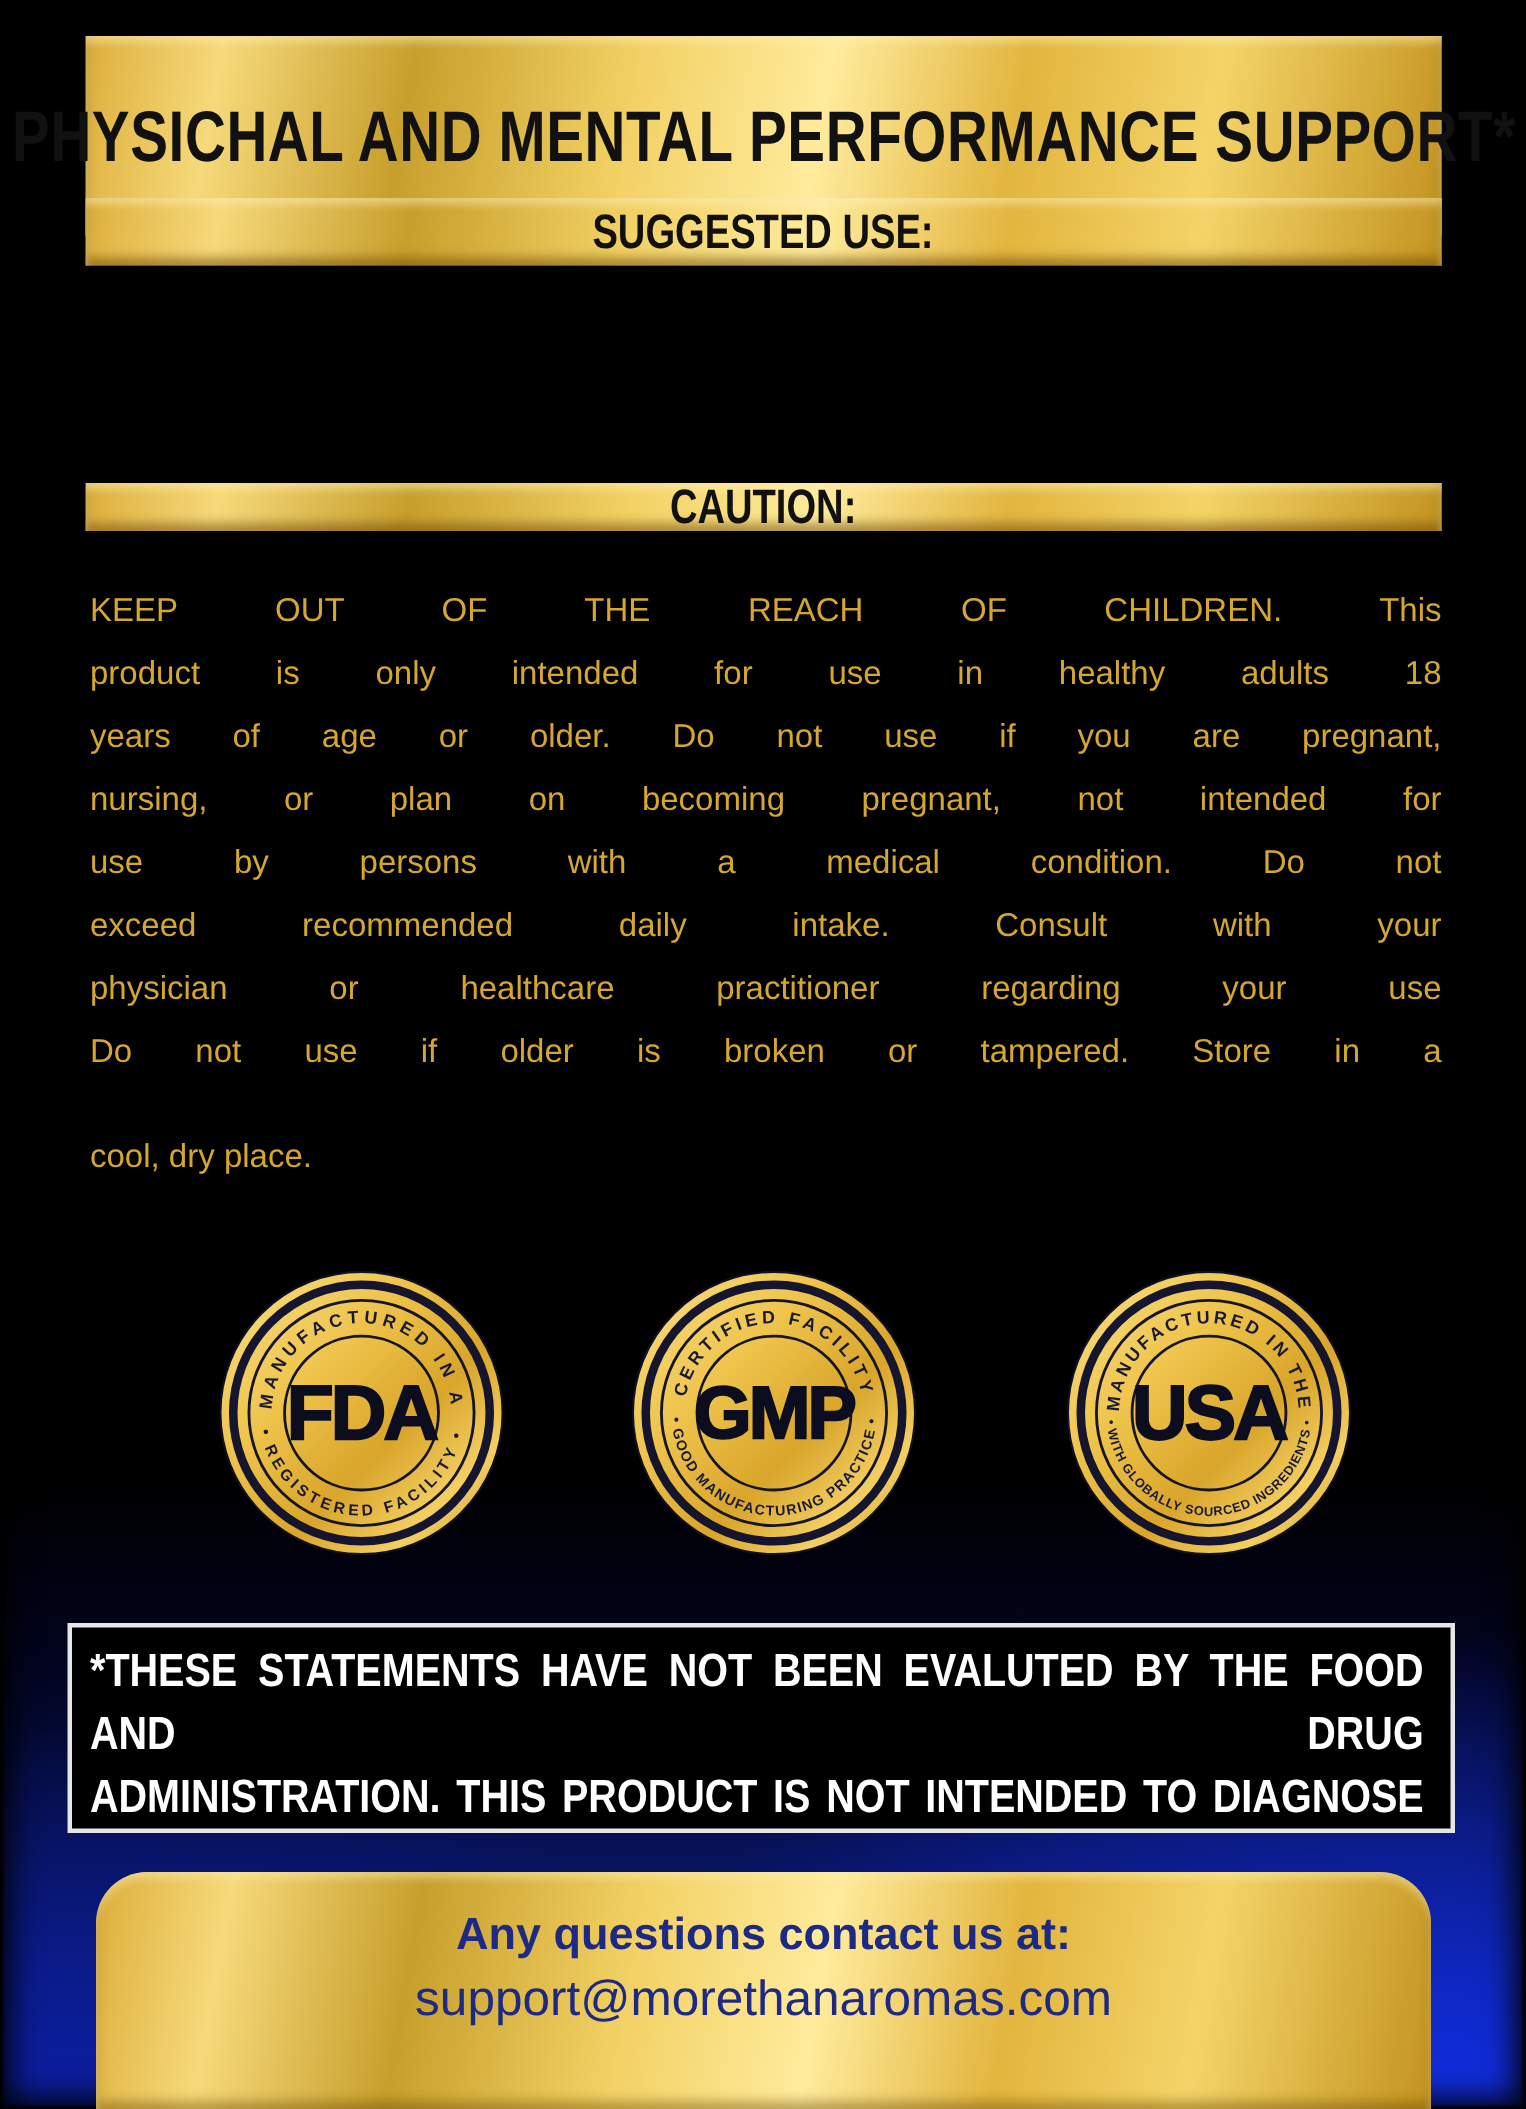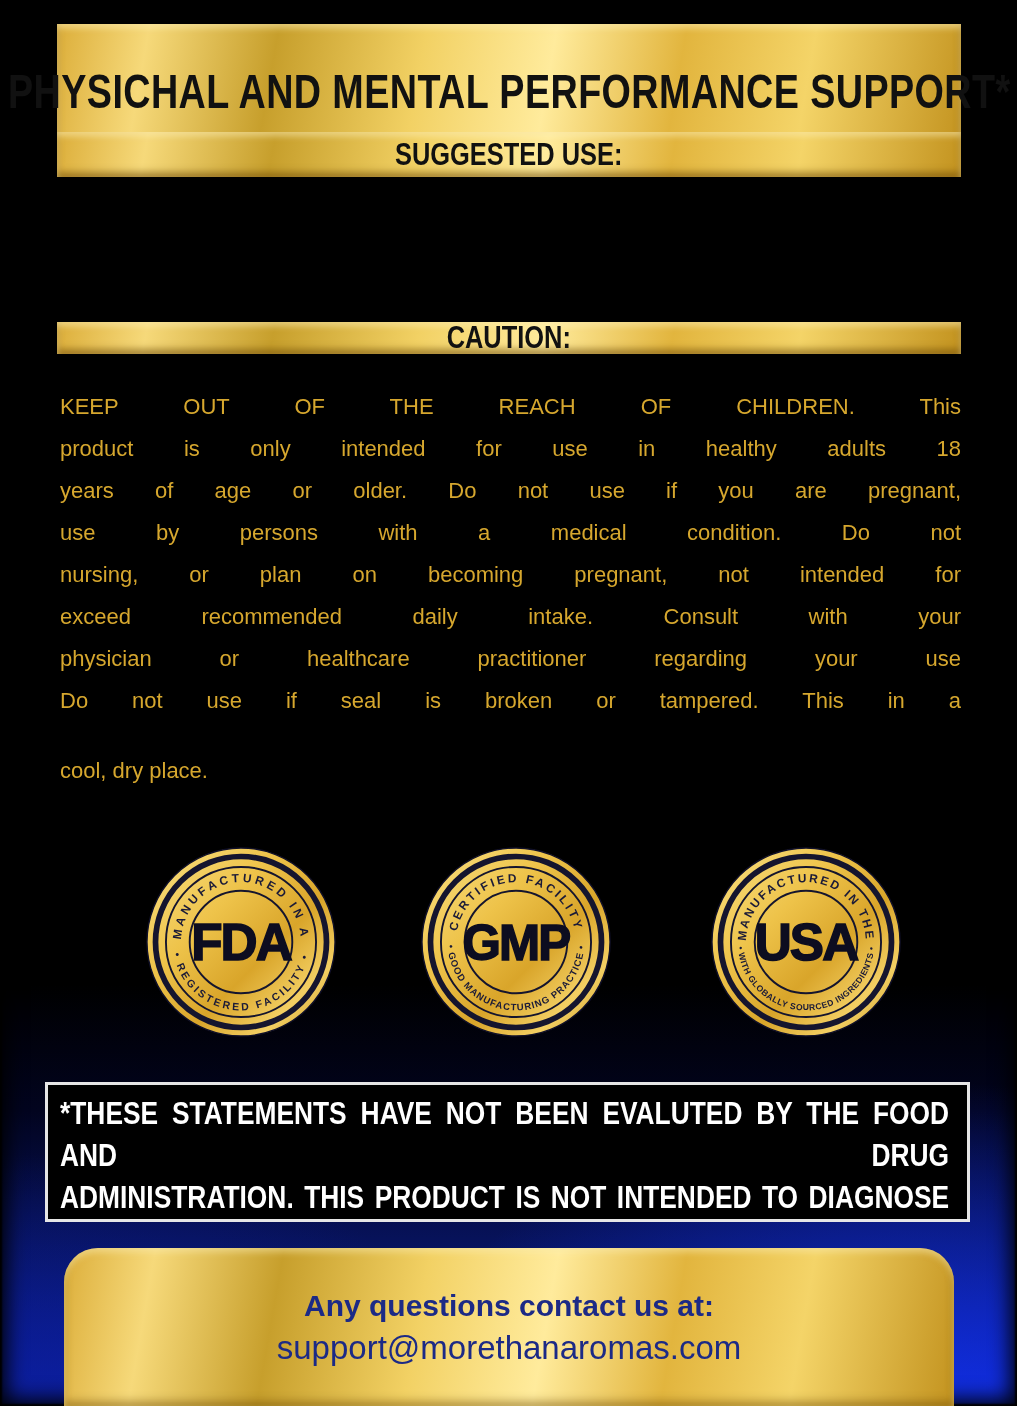--- a/index.html
+++ b/index.html
@@ -48,21 +48,21 @@
   .cl-fda,.cl-usa{font-size:54px;} .cl-gmp{font-size:52px;}
   
   .disclaimer{position:absolute;left:45px;top:1082px;width:925px;height:140px;
     box-sizing:border-box;border:3px solid #e6e6e6;background:#000;
     padding:8px 12px;overflow:hidden;}
   .dline{color:#fff;font-weight:600;font-size:31px;line-height:42px;
     width:1046px;transform:scaleX(.85);transform-origin:0 0;}
   
   .contact{position:absolute;left:64px;top:1248px;width:890px;height:158px;
     border-radius:34px 34px 0 0;display:flex;flex-direction:column;align-items:center;
-    padding-top:38px;box-sizing:border-box;
+    padding-top:22px;box-sizing:border-box;
     background:linear-gradient(115deg,
       #c99e2b 0%,#f0cd5e 14%,#d2a832 30%,#f6d874 46%,#ffe globally 0,#ffe994 58%,
       #dfb23c 72%,#f3d066 86%,#c89a26 100%);
     box-shadow:inset 0 4px 6px rgba(255,243,186,.5), inset 0 -5px 8px rgba(104,70,4,.45);
   }
   .contact-line1{color:#1c2a86;font-weight:700;font-size:30px;line-height:40px;}
   .contact-line2{color:#1c2a86;font-weight:400;font-size:33px;line-height:44px;}
 </style>
 </head>
 <body>
@@ -79,25 +79,25 @@
 
 
   <div class="banner bar-caution gold-surface">
     <div class="stretch bar-text">CAUTION:</div>
   </div>
 
   <div class="para para-caution">
     <div class="jline">KEEP OUT OF THE REACH OF CHILDREN. This</div>
     <div class="jline">product is only intended for use in healthy adults 18</div>
     <div class="jline">years of age or older. Do not use if you are pregnant,</div>
+    <div class="jline">nursing, or plan on becoming pregnant, not intended for</div>
     <div class="jline">use by persons with a medical condition. Do not</div>
-    <div class="jline">nursing, or plan on becoming pregnant, not intended for</div>
     <div class="jline">exceed recommended daily intake. Consult with your</div>
     <div class="jline">physician or healthcare practitioner regarding your use</div>
-    <div class="jline">Do not use if seal is broken or tampered. This in a</div>
+    <div class="jline">Do not use if older is broken or tampered. Store in a</div>
     <div class="plain">cool, dry place.</div>
   </div>
 
   <svg class="badge badge-fda" viewBox="0 0 200 200">
     <defs>
       <linearGradient id="gold1" x1="0%" y1="0%" x2="100%" y2="100%">
         <stop offset="0" stop-color="#f9e084"></stop>
           <stop offset="0.35" stop-color="#eec34a"></stop>
         <stop offset="0.6" stop-color="#d9a52a"></stop>
           <stop offset="0.8" stop-color="#f3cf63"></stop>

